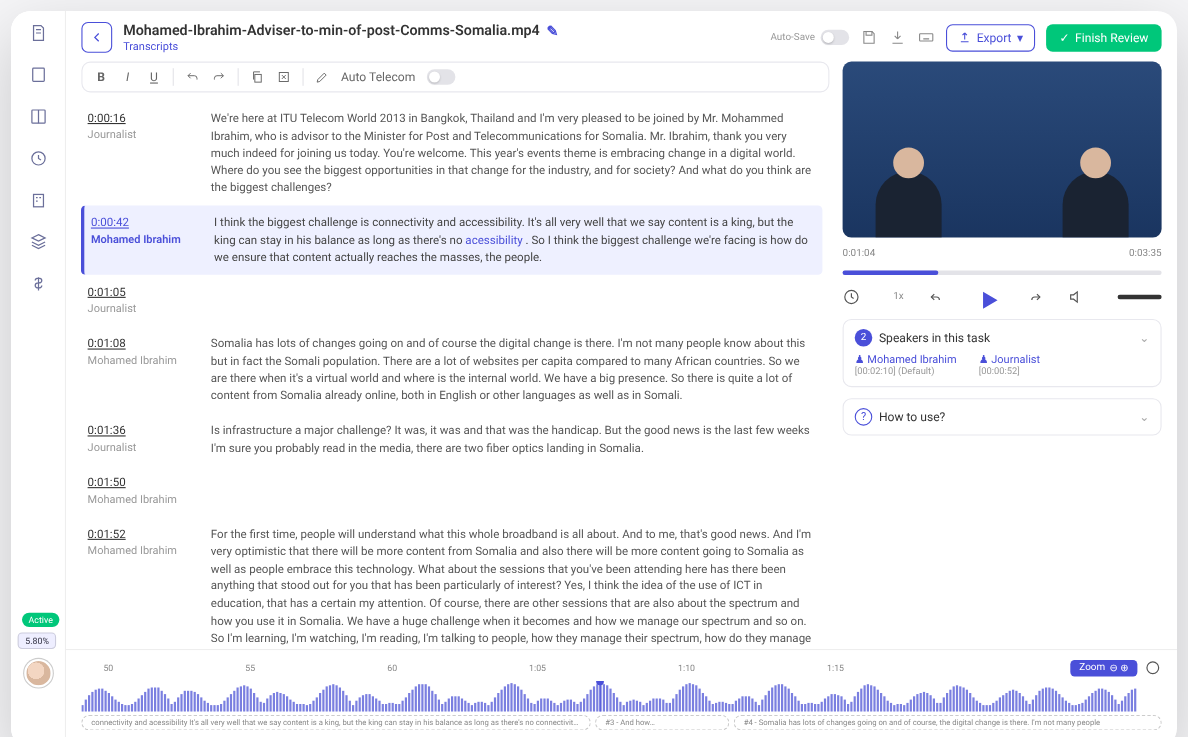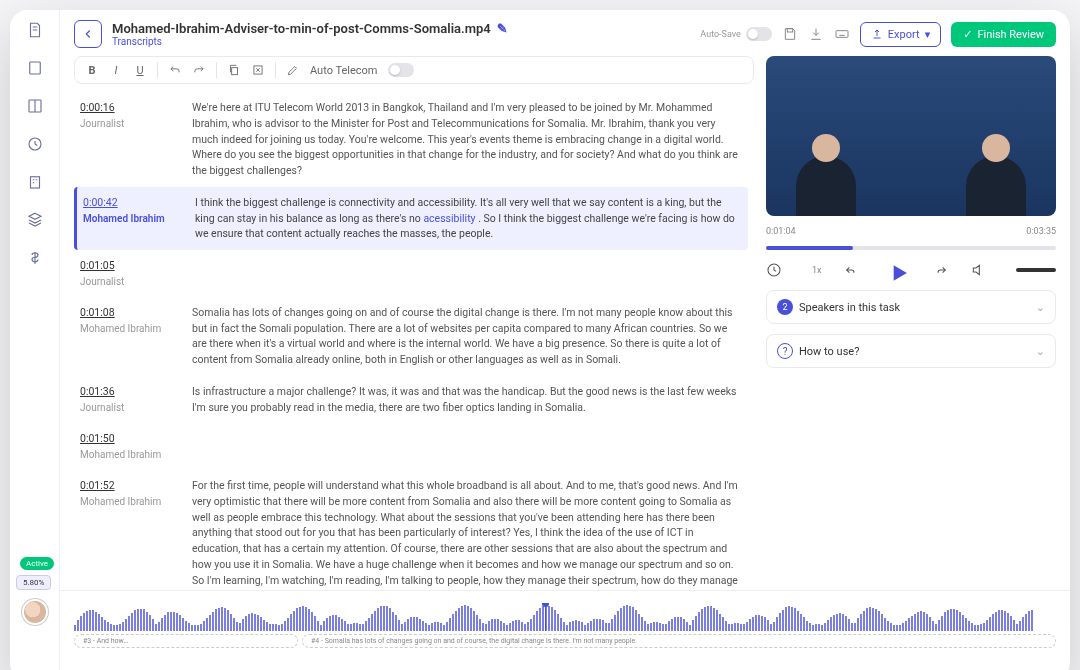--- a/index.html
+++ b/index.html
@@ -319,33 +319,59 @@
             <div class="vol-bar"></div>
           </div>
         </div>
 
         <div class="panel">
           <div class="panel-head">
             <div class="badge-num">2</div>
             <span>Speakers in this task</span>
             <span class="chev">⌄</span>
           </div>
+          <div class="speakers-row">
+            <div>
+              <div class="spk">♟ <span>Mohamed Ibrahim</span></div>
+              <div class="spk-dur">[00:02:10] (Default)</div>
+            </div>
+            <div>
+              <div class="spk">♟ <span>Journalist</span></div>
+              <div class="spk-dur">[00:00:52]</div>
+            </div>
+          </div>
         </div>
 
         <div class="panel">
           <div class="panel-head">
             <div class="qmark">?</div>
             <span>How to use?</span>
             <span class="chev">⌄</span>
           </div>
         </div>
       </div>
     </div>
 
     <div class="timeline-wrap">
+      <div class="tl-head">
+        <div class="tl-ticks" id="tl-ticks">
+            <span>50</span>
+            <span>55</span>
+            <span>60</span>
+            <span>1:05</span>
+            <span>1:10</span>
+            <span>1:15</span>
+          </div>
+        <div class="zoom">
+          <div class="zoom-btn"><span>Zoom</span> ⊖ ⊕</div>
+          <div class="pico"><svg viewBox="0 0 24 24" stroke="#4a4fd9">
+                <circle cx="12" cy="12" r="8"></circle>
+              </svg></div>
+        </div>
+      </div>
       <div class="wave" id="wave">
         <div class="playhead"></div>
       <span style="height: 6px;"></span>
           <span style="height: 10.5268px;"></span>
           <span style="height: 14.6245px;"></span>
           <span style="height: 17.9147px;"></span>
           <span style="height: 20.1139px;"></span>
           <span style="height: 21.0667px;"></span>
           <span style="height: 20.7633px;"></span>
           <span style="height: 19.339px;"></span>
@@ -656,19 +682,20 @@
           <span style="height: 15.2112px;"></span>
           <span style="height: 11.2188px;"></span>
           <span style="height: 6.73232px;"></span>
           <span style="height: 9.82378px;"></span>
           <span style="height: 14.017px;"></span>
           <span style="height: 17.4577px;"></span>
           <span style="height: 19.8447px;"></span>
           <span style="height: 21.0006px;"></span>
         </div>
       <div class="tl-segments">
+        <div class="tl-seg" style="flex:3">connectivity and acessibility It's all very well that we say content is a king, but the king can stay in his balance as long as there's no connectivity…</div>
         <div class="tl-seg" style="flex:0.7">#3 - And how…</div>
         <div class="tl-seg" style="flex:2.5">#4 - Somalia has lots of changes going on and of course, the digital change is there. I'm not many people</div>
       </div>
     </div>
   </div>
 
 </div>
 
 </body></html>

